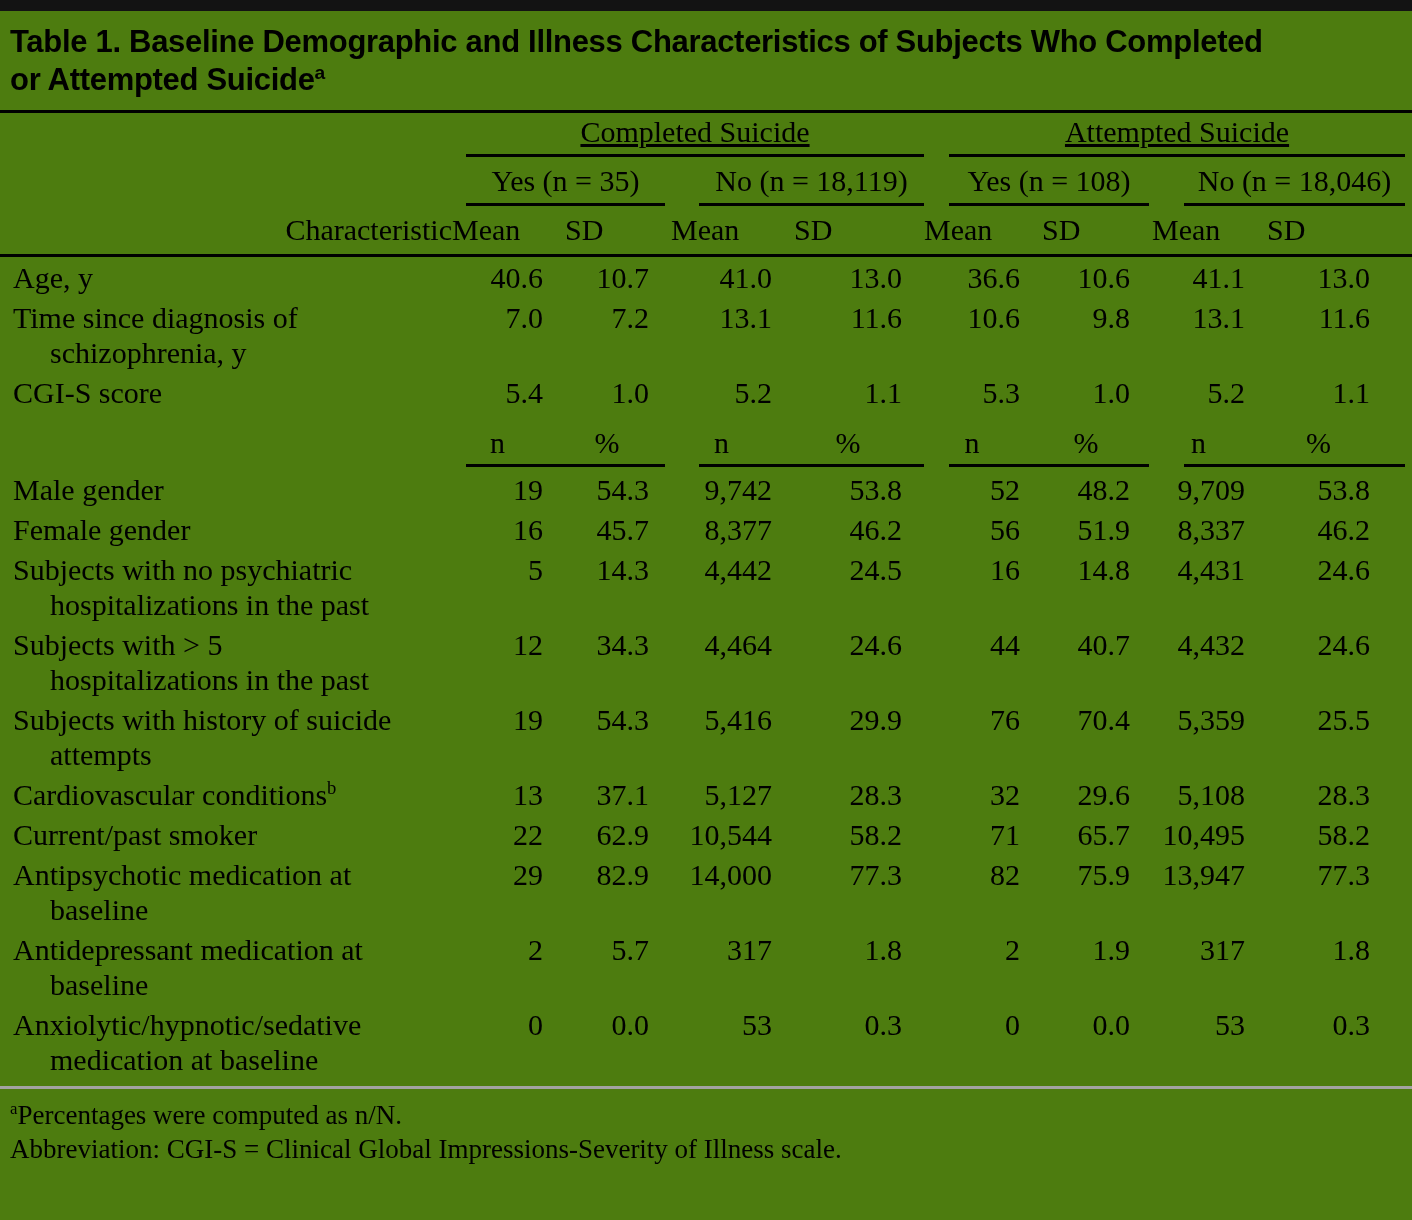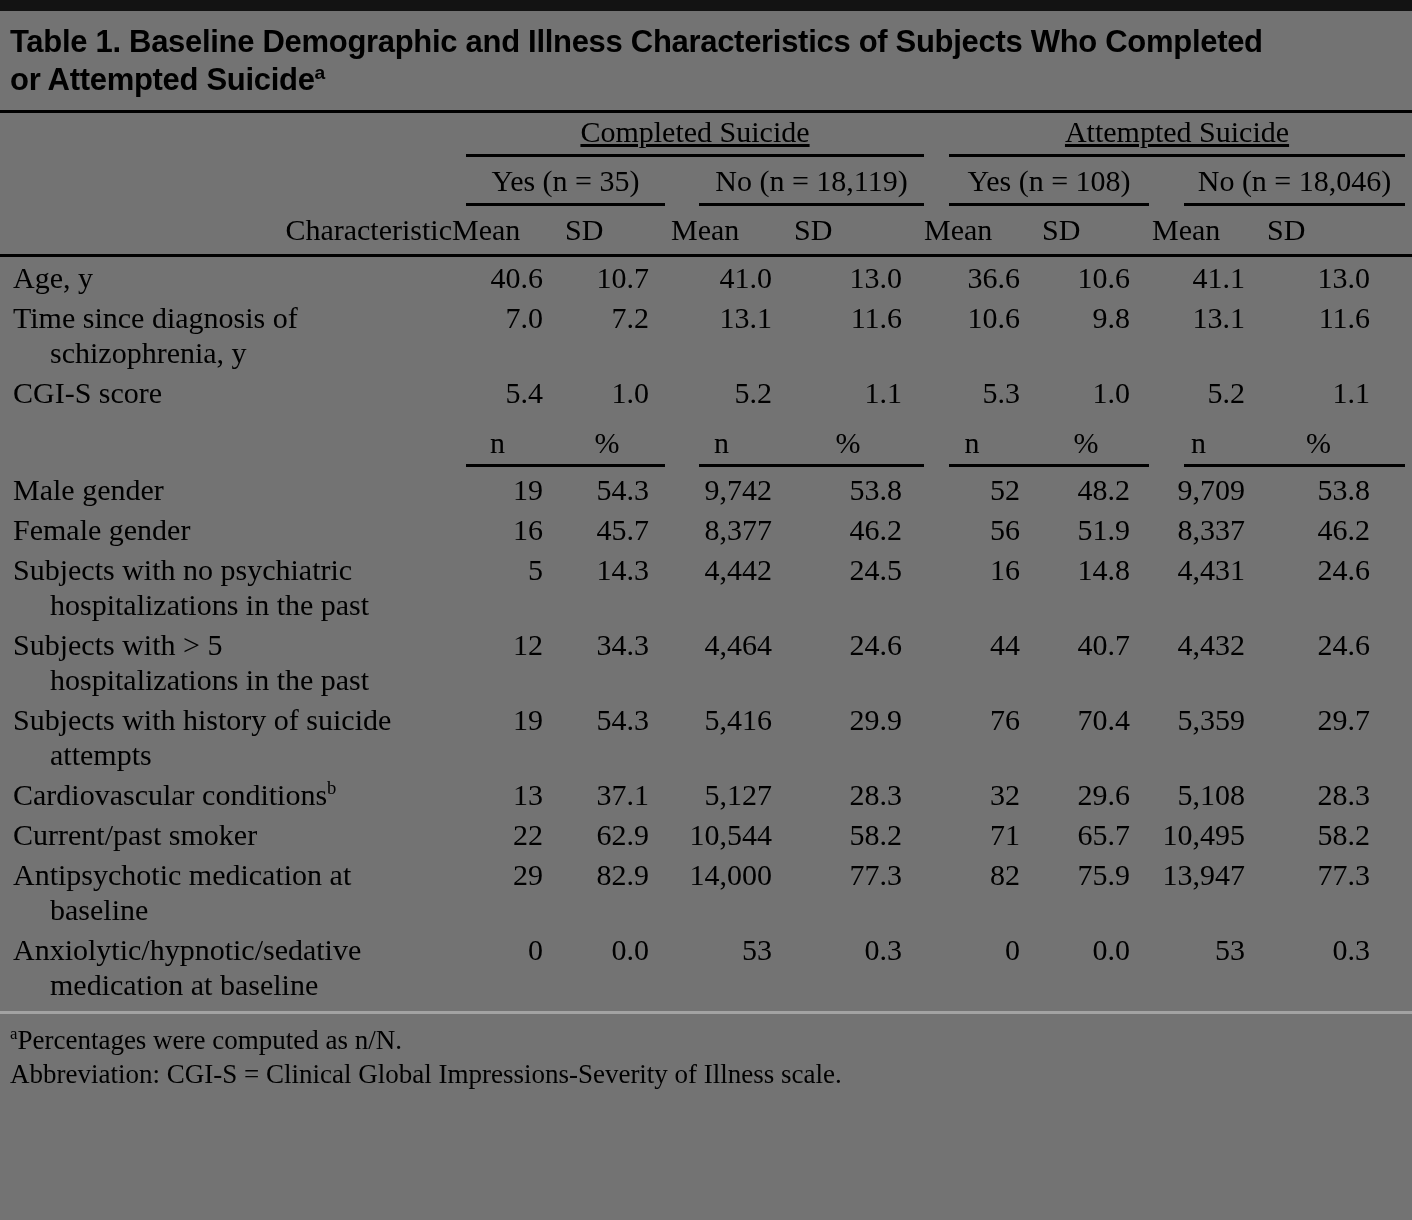--- a/index.html
+++ b/index.html
@@ -1,18 +1,18 @@
 <!DOCTYPE html>
 <html><head>
 <meta charset="utf-8">
 <style>
   * { box-sizing: border-box; margin: 0; padding: 0; }
   body { background: #ffffff; }
   .page {
-    width: 1412px; height: 1220px; background: #737373; color: #000;
+    width: 1412px; height: 1220px; background: #4d7c0f; color: #000;
     font-family: "Liberation Serif", serif; overflow: hidden; position: relative;
   }
   .top-bar { height: 11px; background: #131313; width: 100%; }
   .title-block {
     font-family: "Liberation Sans", sans-serif; font-weight: bold;
     font-size: 31px; line-height: 1.24; letter-spacing: -0.3px;
     padding: 12px 10px 10px 10px; border-bottom: 3px solid #000;
   }
   .title-block .title-text { white-space: pre-line; }
   sup { font-size: 0.62em; line-height: 0; }
@@ -231,21 +231,21 @@
         <tr>
           <td class="char"><span class="char-label">Subjects with history of suicide
 attempts</span></td>
           <td class="num col1">19</td>
           <td class="num col2">54.3</td>
           <td class="num col3">5,416</td>
           <td class="num col4">29.9</td>
           <td class="num col5">76</td>
           <td class="num col6">70.4</td>
           <td class="num col7">5,359</td>
-          <td class="num col8">29.7</td>
+          <td class="num col8">25.5</td>
         </tr>
         <tr>
           <td class="char"><span class="char-label">Cardiovascular conditions</span><sup>b</sup></td>
           <td class="num col1">13</td>
           <td class="num col2">37.1</td>
           <td class="num col3">5,127</td>
           <td class="num col4">28.3</td>
           <td class="num col5">32</td>
           <td class="num col6">29.6</td>
           <td class="num col7">5,108</td>
@@ -268,20 +268,32 @@
           <td class="num col1">29</td>
           <td class="num col2">82.9</td>
           <td class="num col3">14,000</td>
           <td class="num col4">77.3</td>
           <td class="num col5">82</td>
           <td class="num col6">75.9</td>
           <td class="num col7">13,947</td>
           <td class="num col8">77.3</td>
         </tr>
         <tr>
+          <td class="char"><span class="char-label">Antidepressant medication at
+baseline</span></td>
+          <td class="num col1">2</td>
+          <td class="num col2">5.7</td>
+          <td class="num col3">317</td>
+          <td class="num col4">1.8</td>
+          <td class="num col5">2</td>
+          <td class="num col6">1.9</td>
+          <td class="num col7">317</td>
+          <td class="num col8">1.8</td>
+        </tr>
+        <tr>
           <td class="char"><span class="char-label">Anxiolytic/hypnotic/sedative
 medication at baseline</span></td>
           <td class="num col1">0</td>
           <td class="num col2">0.0</td>
           <td class="num col3">53</td>
           <td class="num col4">0.3</td>
           <td class="num col5">0</td>
           <td class="num col6">0.0</td>
           <td class="num col7">53</td>
           <td class="num col8">0.3</td>

